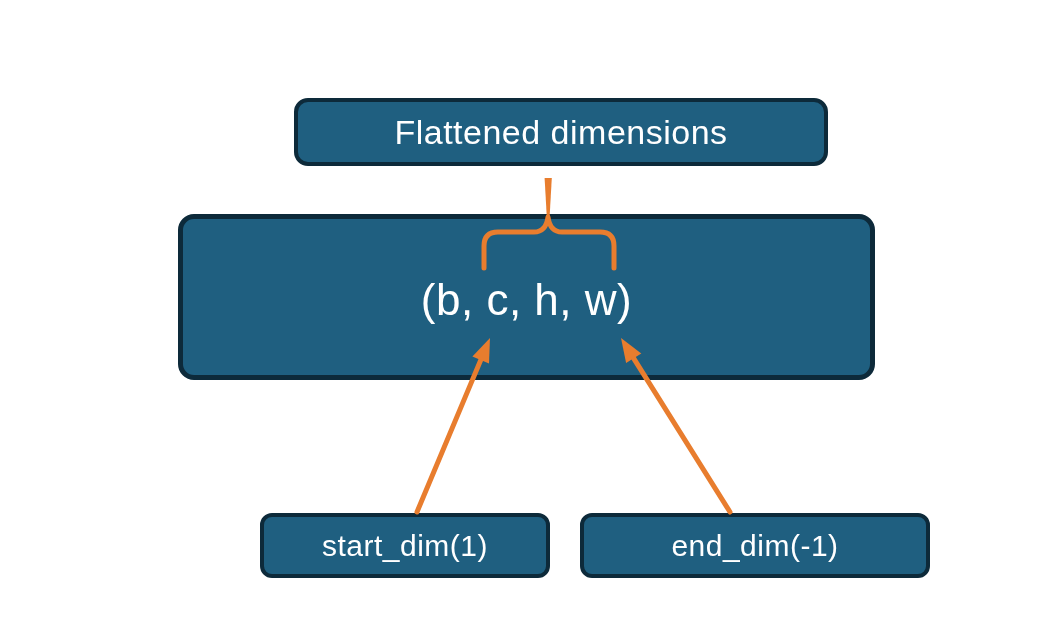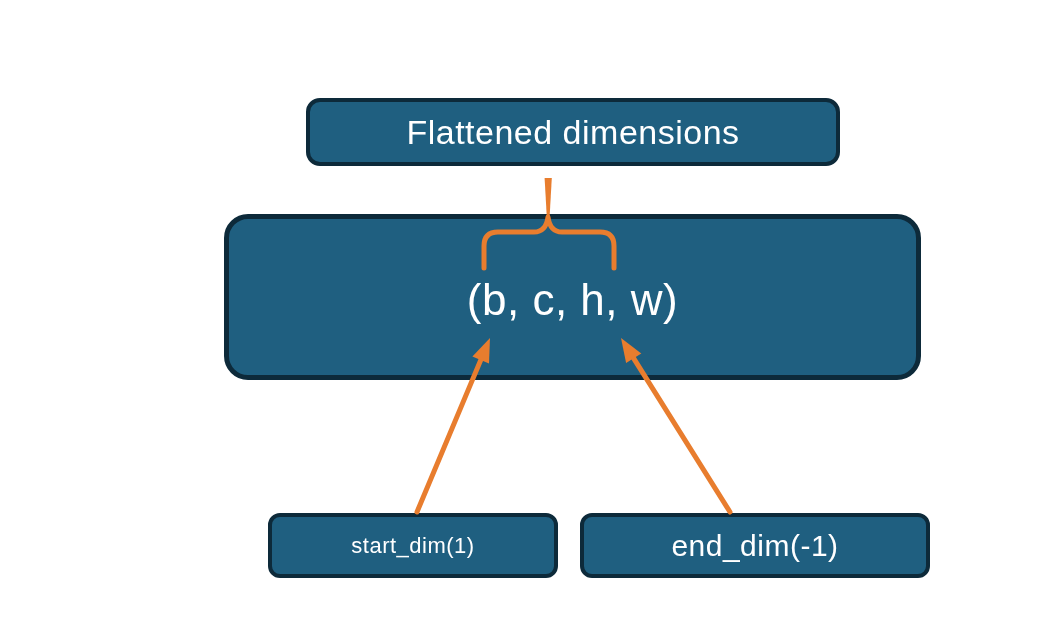--- a/index.html
+++ b/index.html
@@ -32,38 +32,36 @@
     text-align: center;
     line-height: 1;
     letter-spacing: 0.5px;
   }
   .node-flattened {
     left: 294px; top: 98px;
     width: 534px; height: 68px;
     border-radius: 14px;
     font-size: 34px;
     font-weight: 400;
-    margin-left: 12px;
   }
   .node-tensor {
     left: 178px; top: 214px;
     width: 697px; height: 166px;
     border-width: 5px;
-    border-radius: 24px;
+    border-radius: 16px;
     font-size: 44px;
     font-weight: 400;
     
     padding-top: 6px;
-    margin-left: 46px;
   }
   .node-start-dim {
-    left: 268px; top: 513px;
+    left: 260px; top: 513px;
     width: 290px; height: 65px;
     border-radius: 12px;
-    font-size: 22px;
+    font-size: 30px;
   }
   .node-end-dim {
     left: 580px; top: 513px;
     width: 350px; height: 65px;
     border-radius: 12px;
     font-size: 30px;
   }
   .connector-layer {
     position: absolute;
     left: 0; top: 0;

